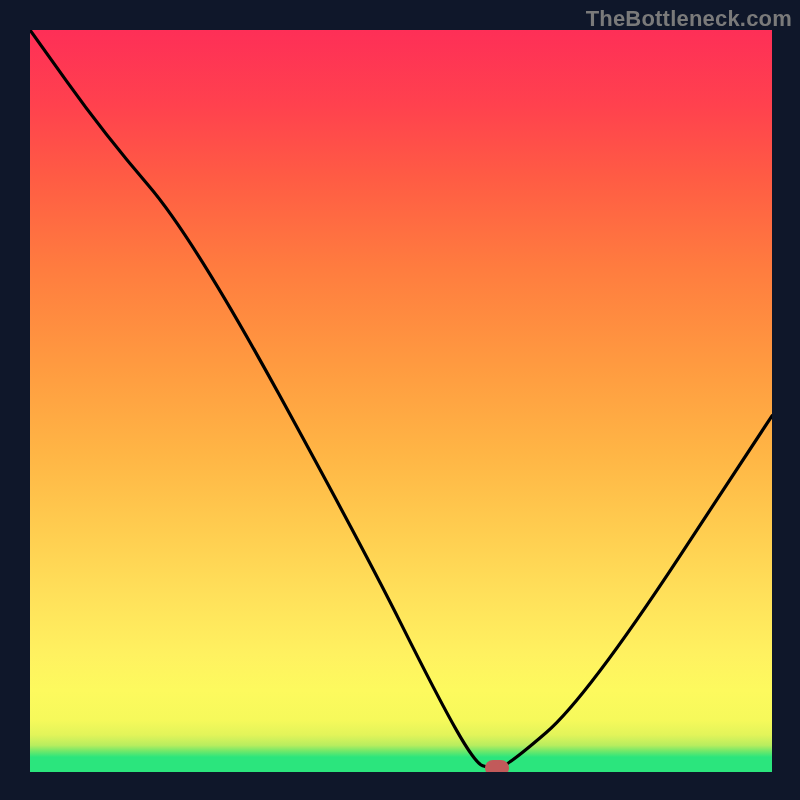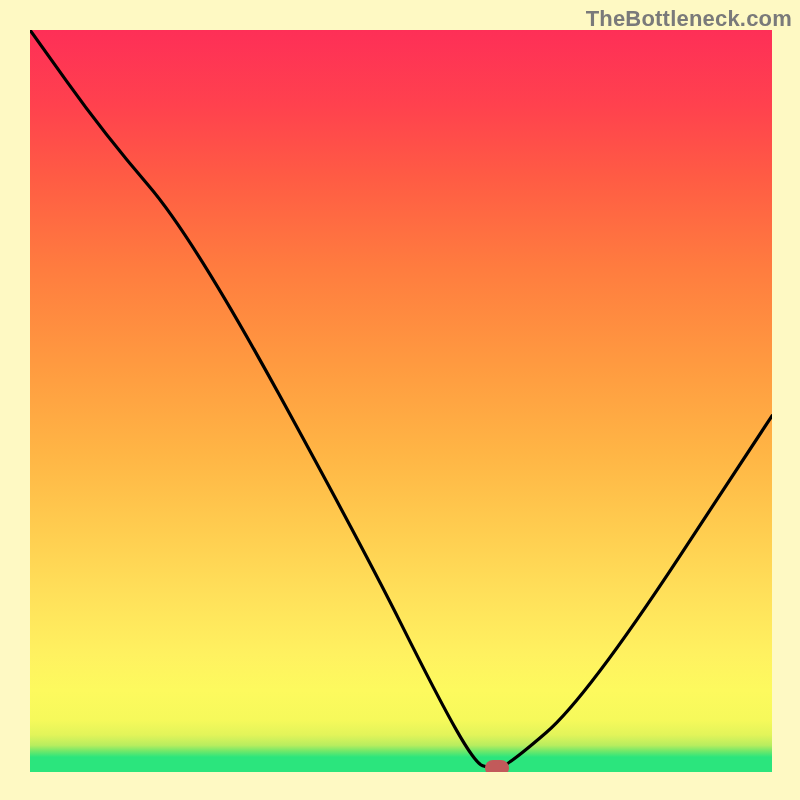--- a/index.html
+++ b/index.html
@@ -1,16 +1,16 @@
 <!DOCTYPE html>
 <html><head>
 <meta charset="utf-8">
 <style>
   html,body{margin:0;padding:0;width:800px;height:800px;overflow:hidden;background:#000;font-family:Arial,Helvetica,sans-serif}
-  .frame{position:absolute;left:0;top:0;width:800px;height:800px;background:#fef9c3}
+  .frame{position:absolute;left:0;top:0;width:800px;height:800px;background:#0f172a}
   .plot{position:absolute;left:30px;top:30px;width:742px;height:742px;overflow:hidden}
   .gradient{position:absolute;inset:0;
     background:linear-gradient(to top,
       #2be57d 0%,
       #2be57d 2.0%,
       #6fe86a 2.8%,
       #b8ed5f 3.6%,
       #e2f45a 5.0%,
       #f6f95b 7.0%,
       #fdfa5e 11%,

